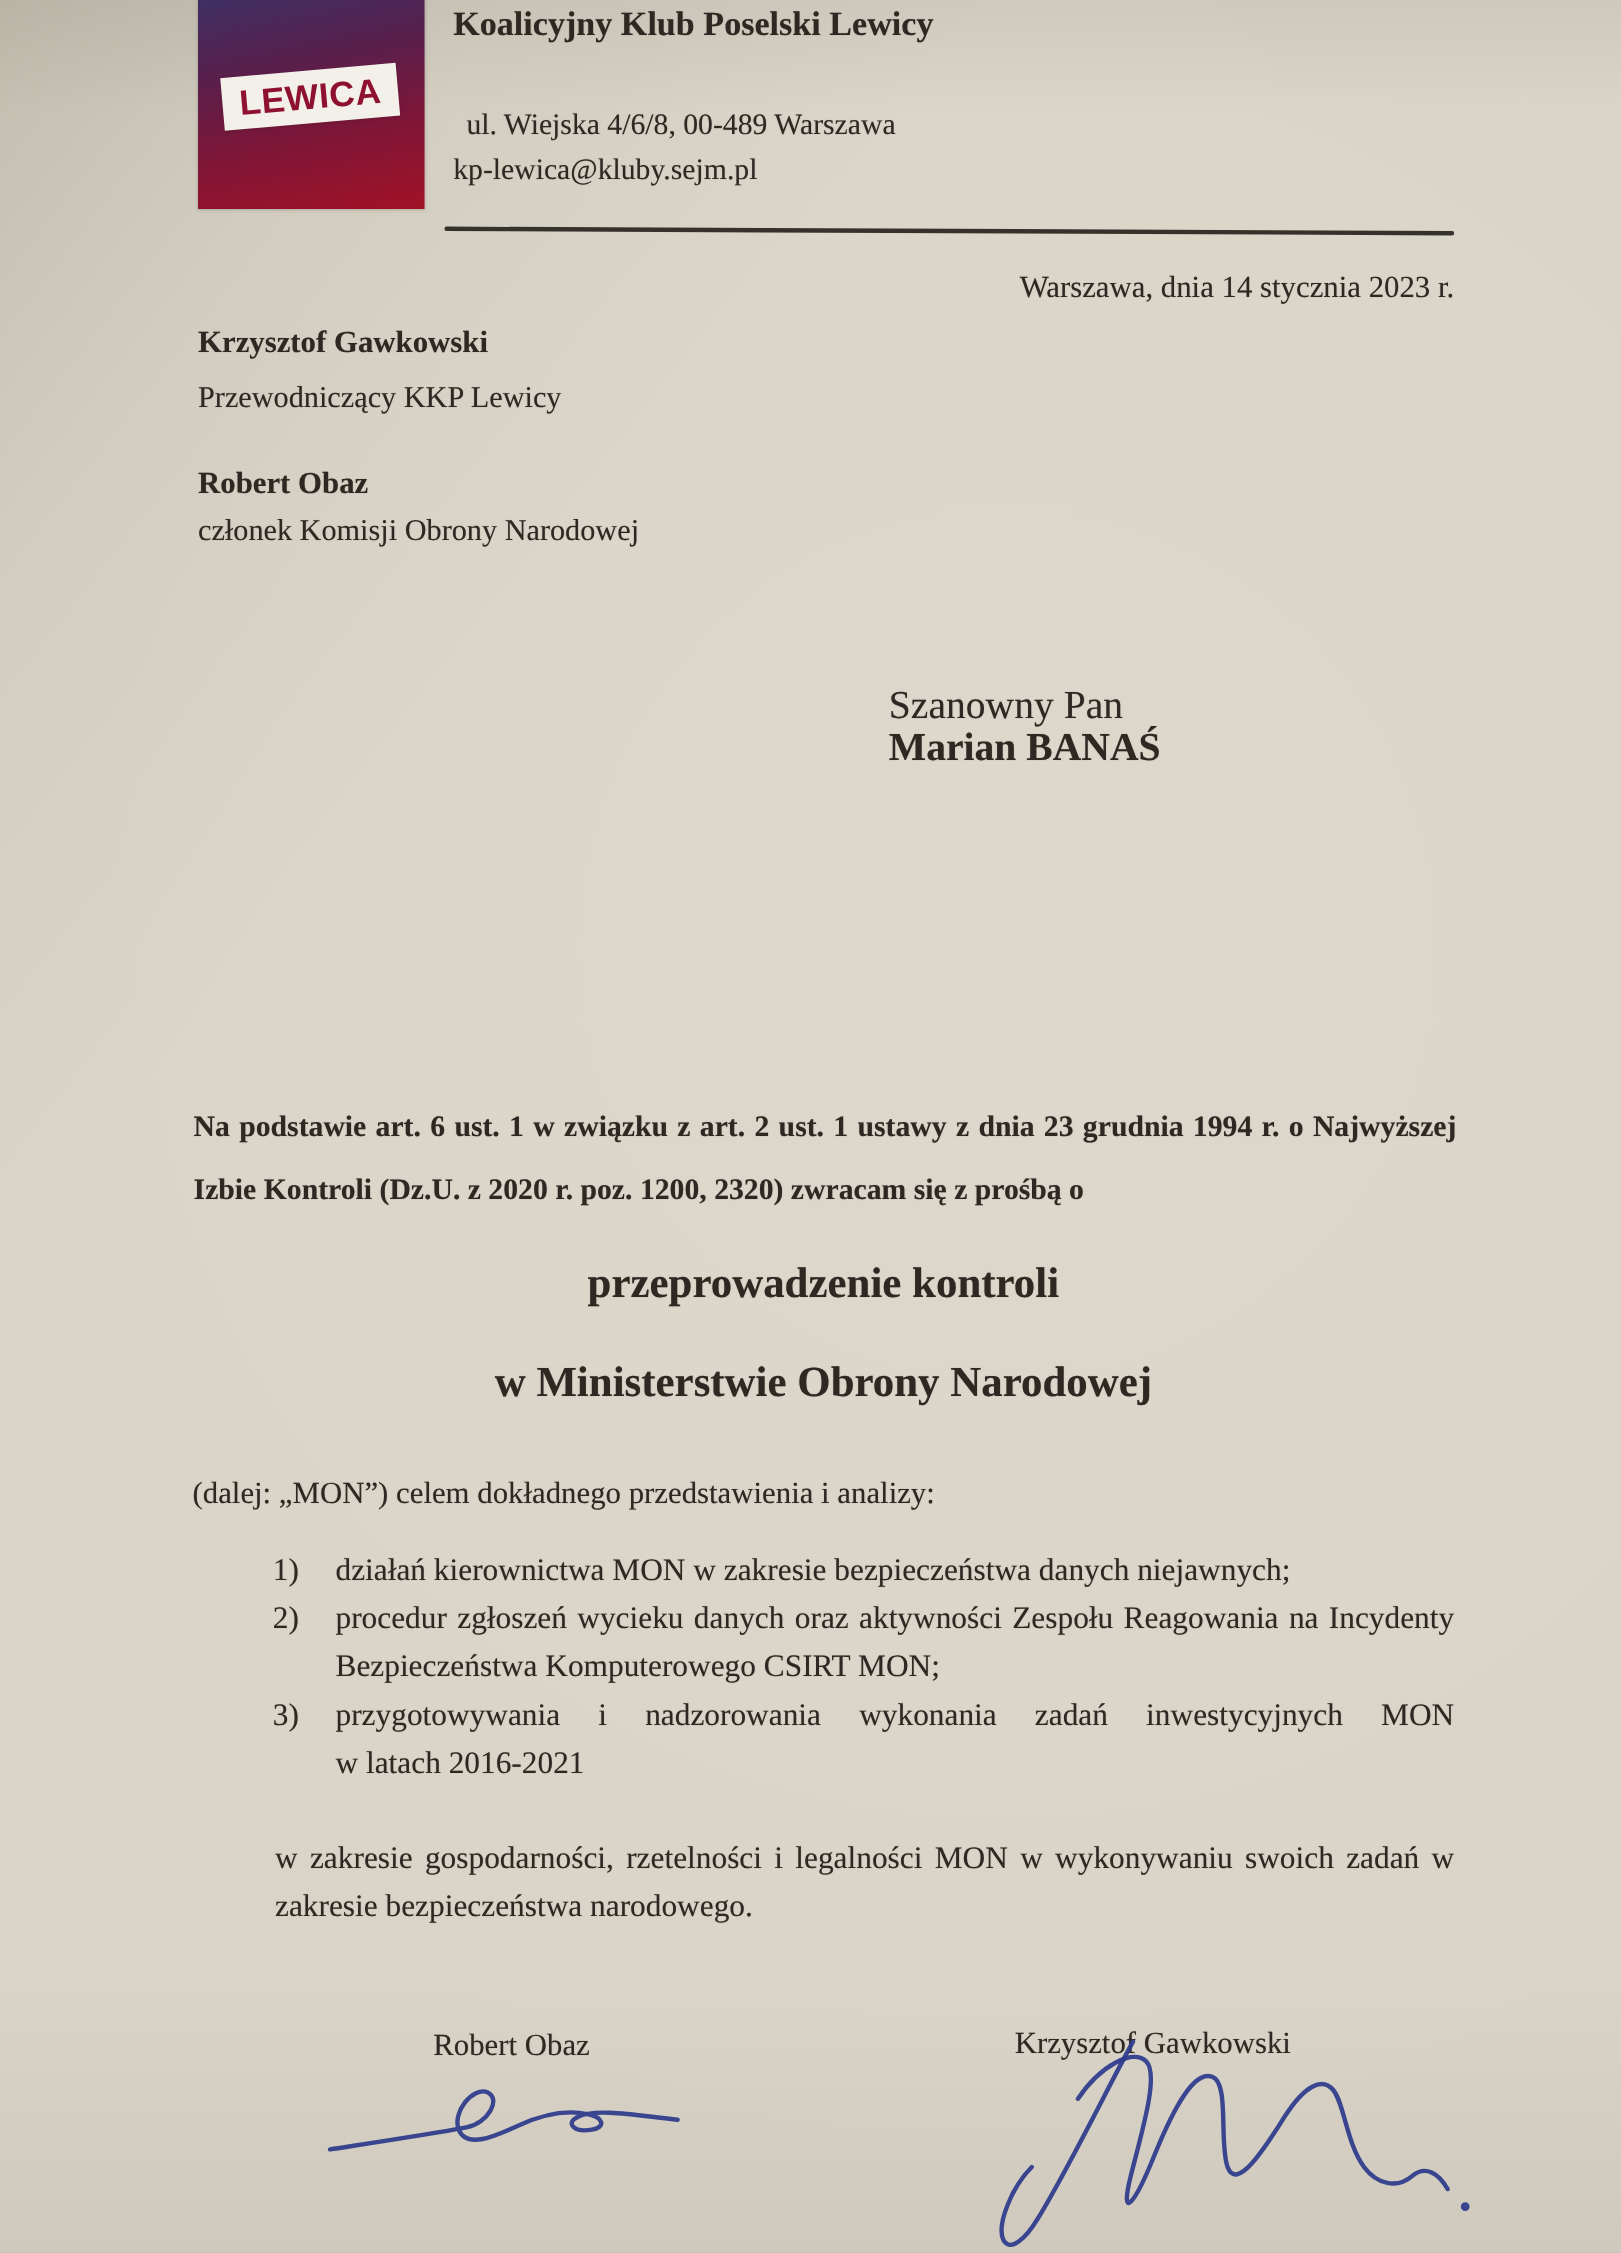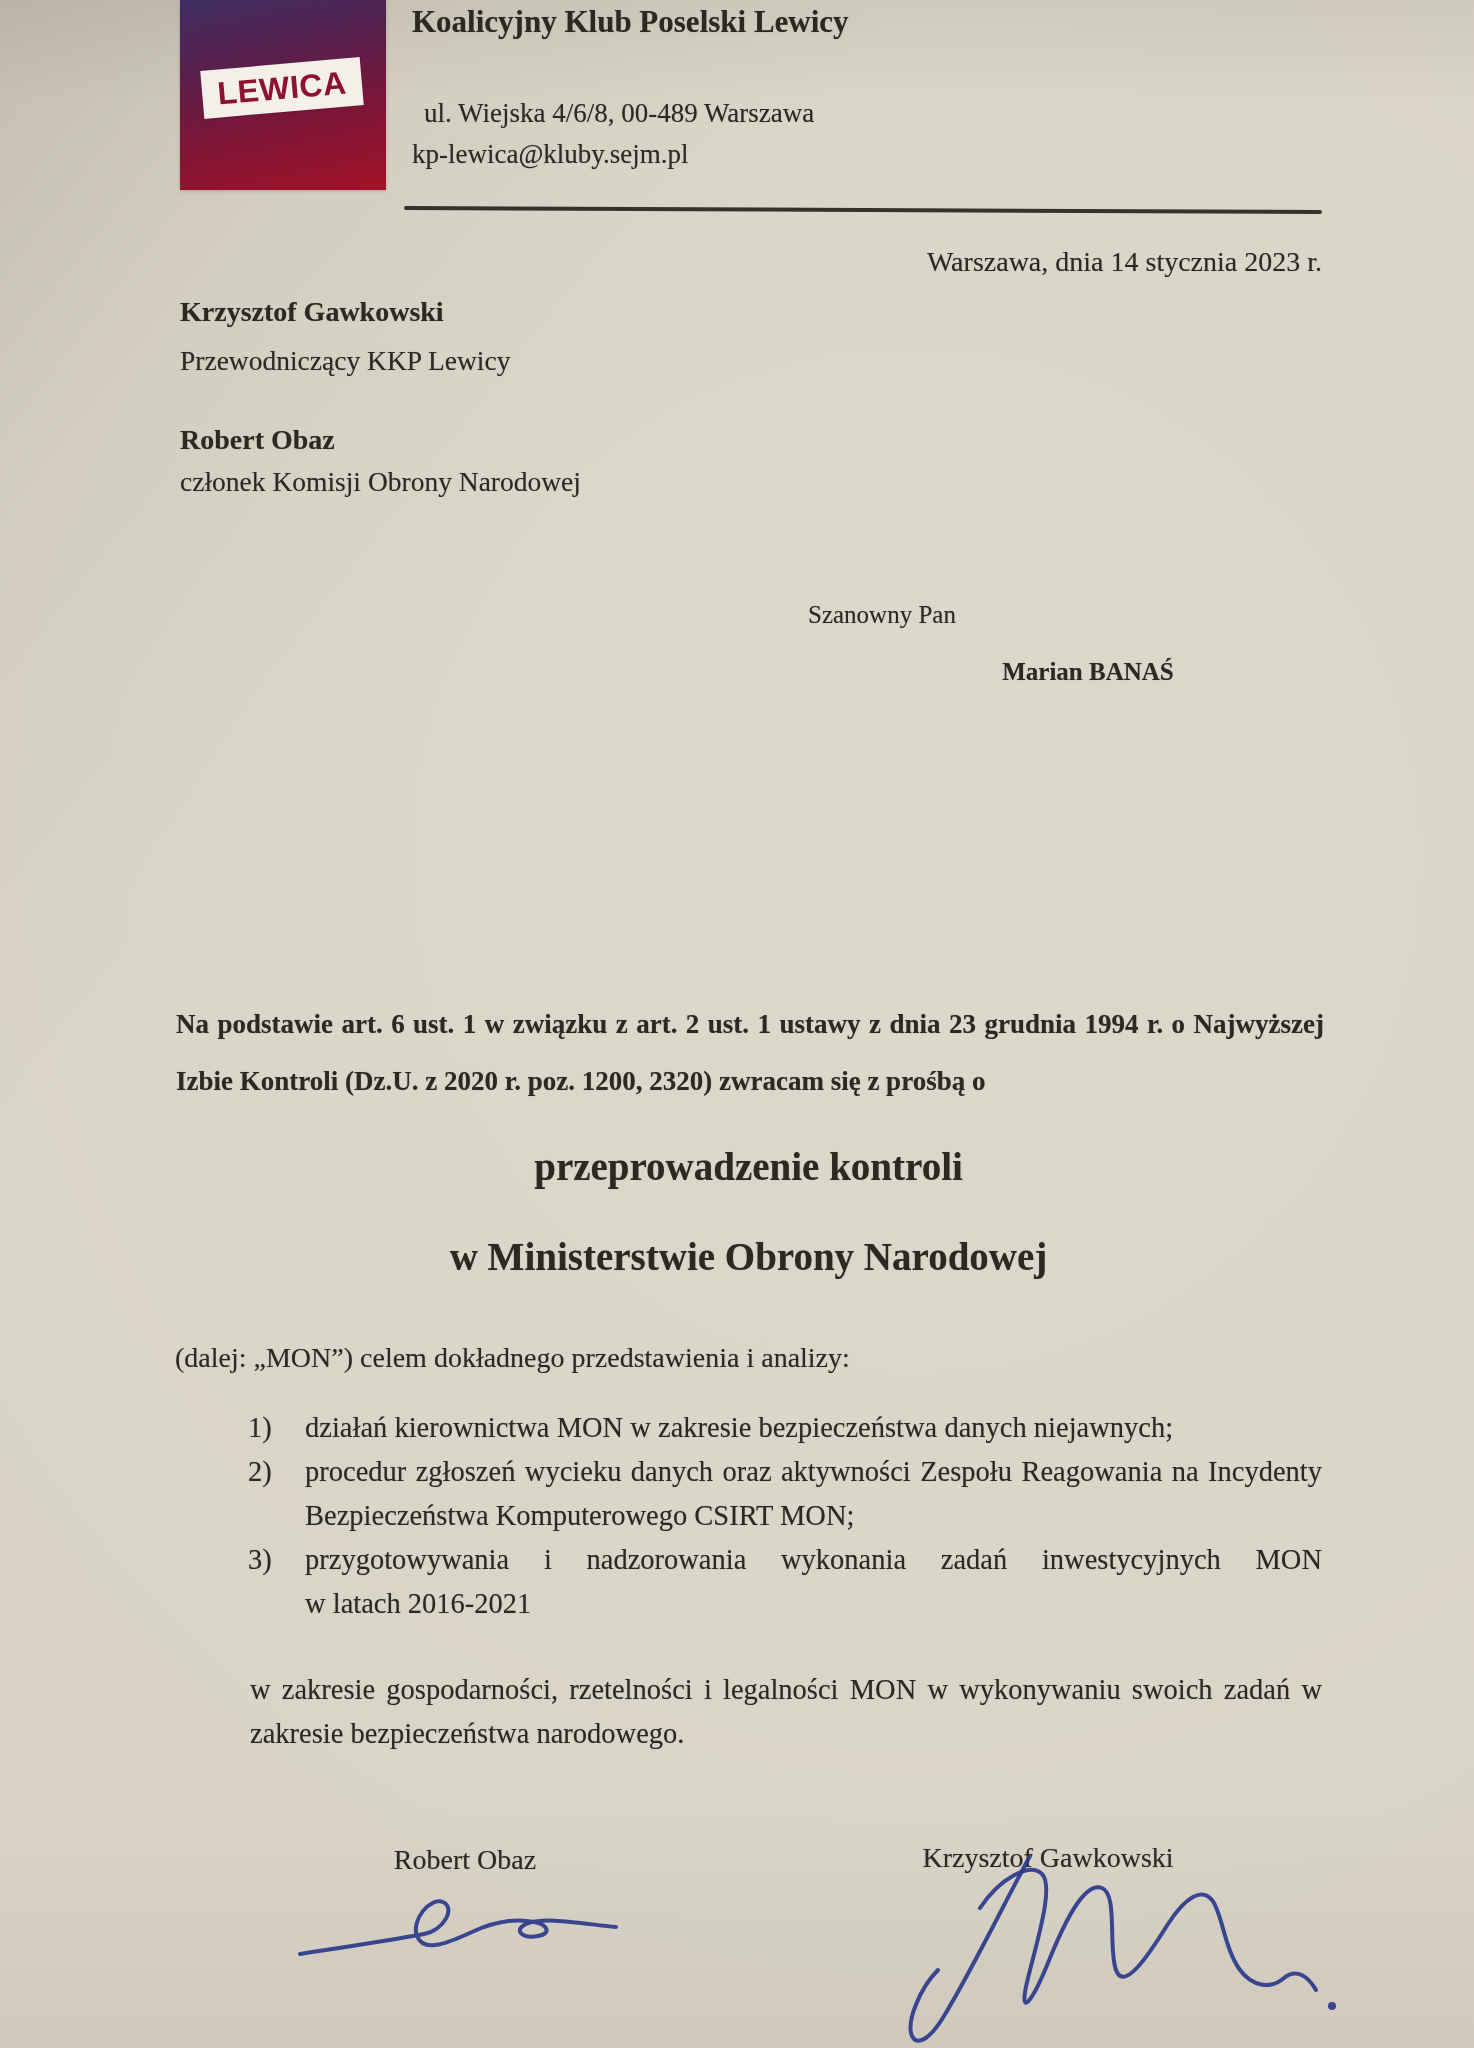--- a/index.html
+++ b/index.html
@@ -42,22 +42,22 @@
   .org-email{left:412px;top:139px;width:700px;font-size:27px;}
   .divider{left:404px;top:208px;width:918px;height:4px;background:#35322b;border-radius:2px;transform:rotate(0.25deg);}
 
   .dateline{left:772px;top:246px;width:550px;text-align:right;font-size:28px;}
 
   .sender-name-1{left:180px;top:296px;width:620px;font-weight:bold;font-size:28px;}
   .sender-title-1{left:180px;top:345px;width:620px;font-size:27.5px;}
   .sender-name-2{left:180px;top:424px;width:620px;font-weight:bold;font-size:28px;}
   .sender-title-2{left:180px;top:466px;width:620px;font-size:27.5px;}
 
-  .rcpt-salutation{left:808px;top:601px;width:560px;font-size:25px;}
-  .rcpt-name{left:808px;top:658px;width:560px;font-weight:bold;font-size:25px;text-align:center;}
+  .rcpt-salutation{left:808px;top:620px;width:560px;font-size:36px;}
+  .rcpt-name{left:808px;top:658px;width:560px;font-weight:bold;font-size:36px;}
   .rcpt-title{left:808px;top:712px;width:560px;font-weight:bold;font-size:27.5px;}
 
   .doc-title{left:175px;top:860px;width:1147px;text-align:center;font-weight:bold;font-size:40px;letter-spacing:5px;}
 
   .legal{left:176px;top:996px;width:1148px;font-weight:bold;font-size:27px;line-height:57px;text-align:justify;}
 
   .req1{left:175px;top:1144px;width:1147px;text-align:center;font-weight:bold;font-size:39px;}
   .req2{left:175px;top:1234px;width:1147px;text-align:center;font-weight:bold;font-size:39px;}
 
   .list-intro{left:175px;top:1342px;width:1150px;font-size:28px;}

